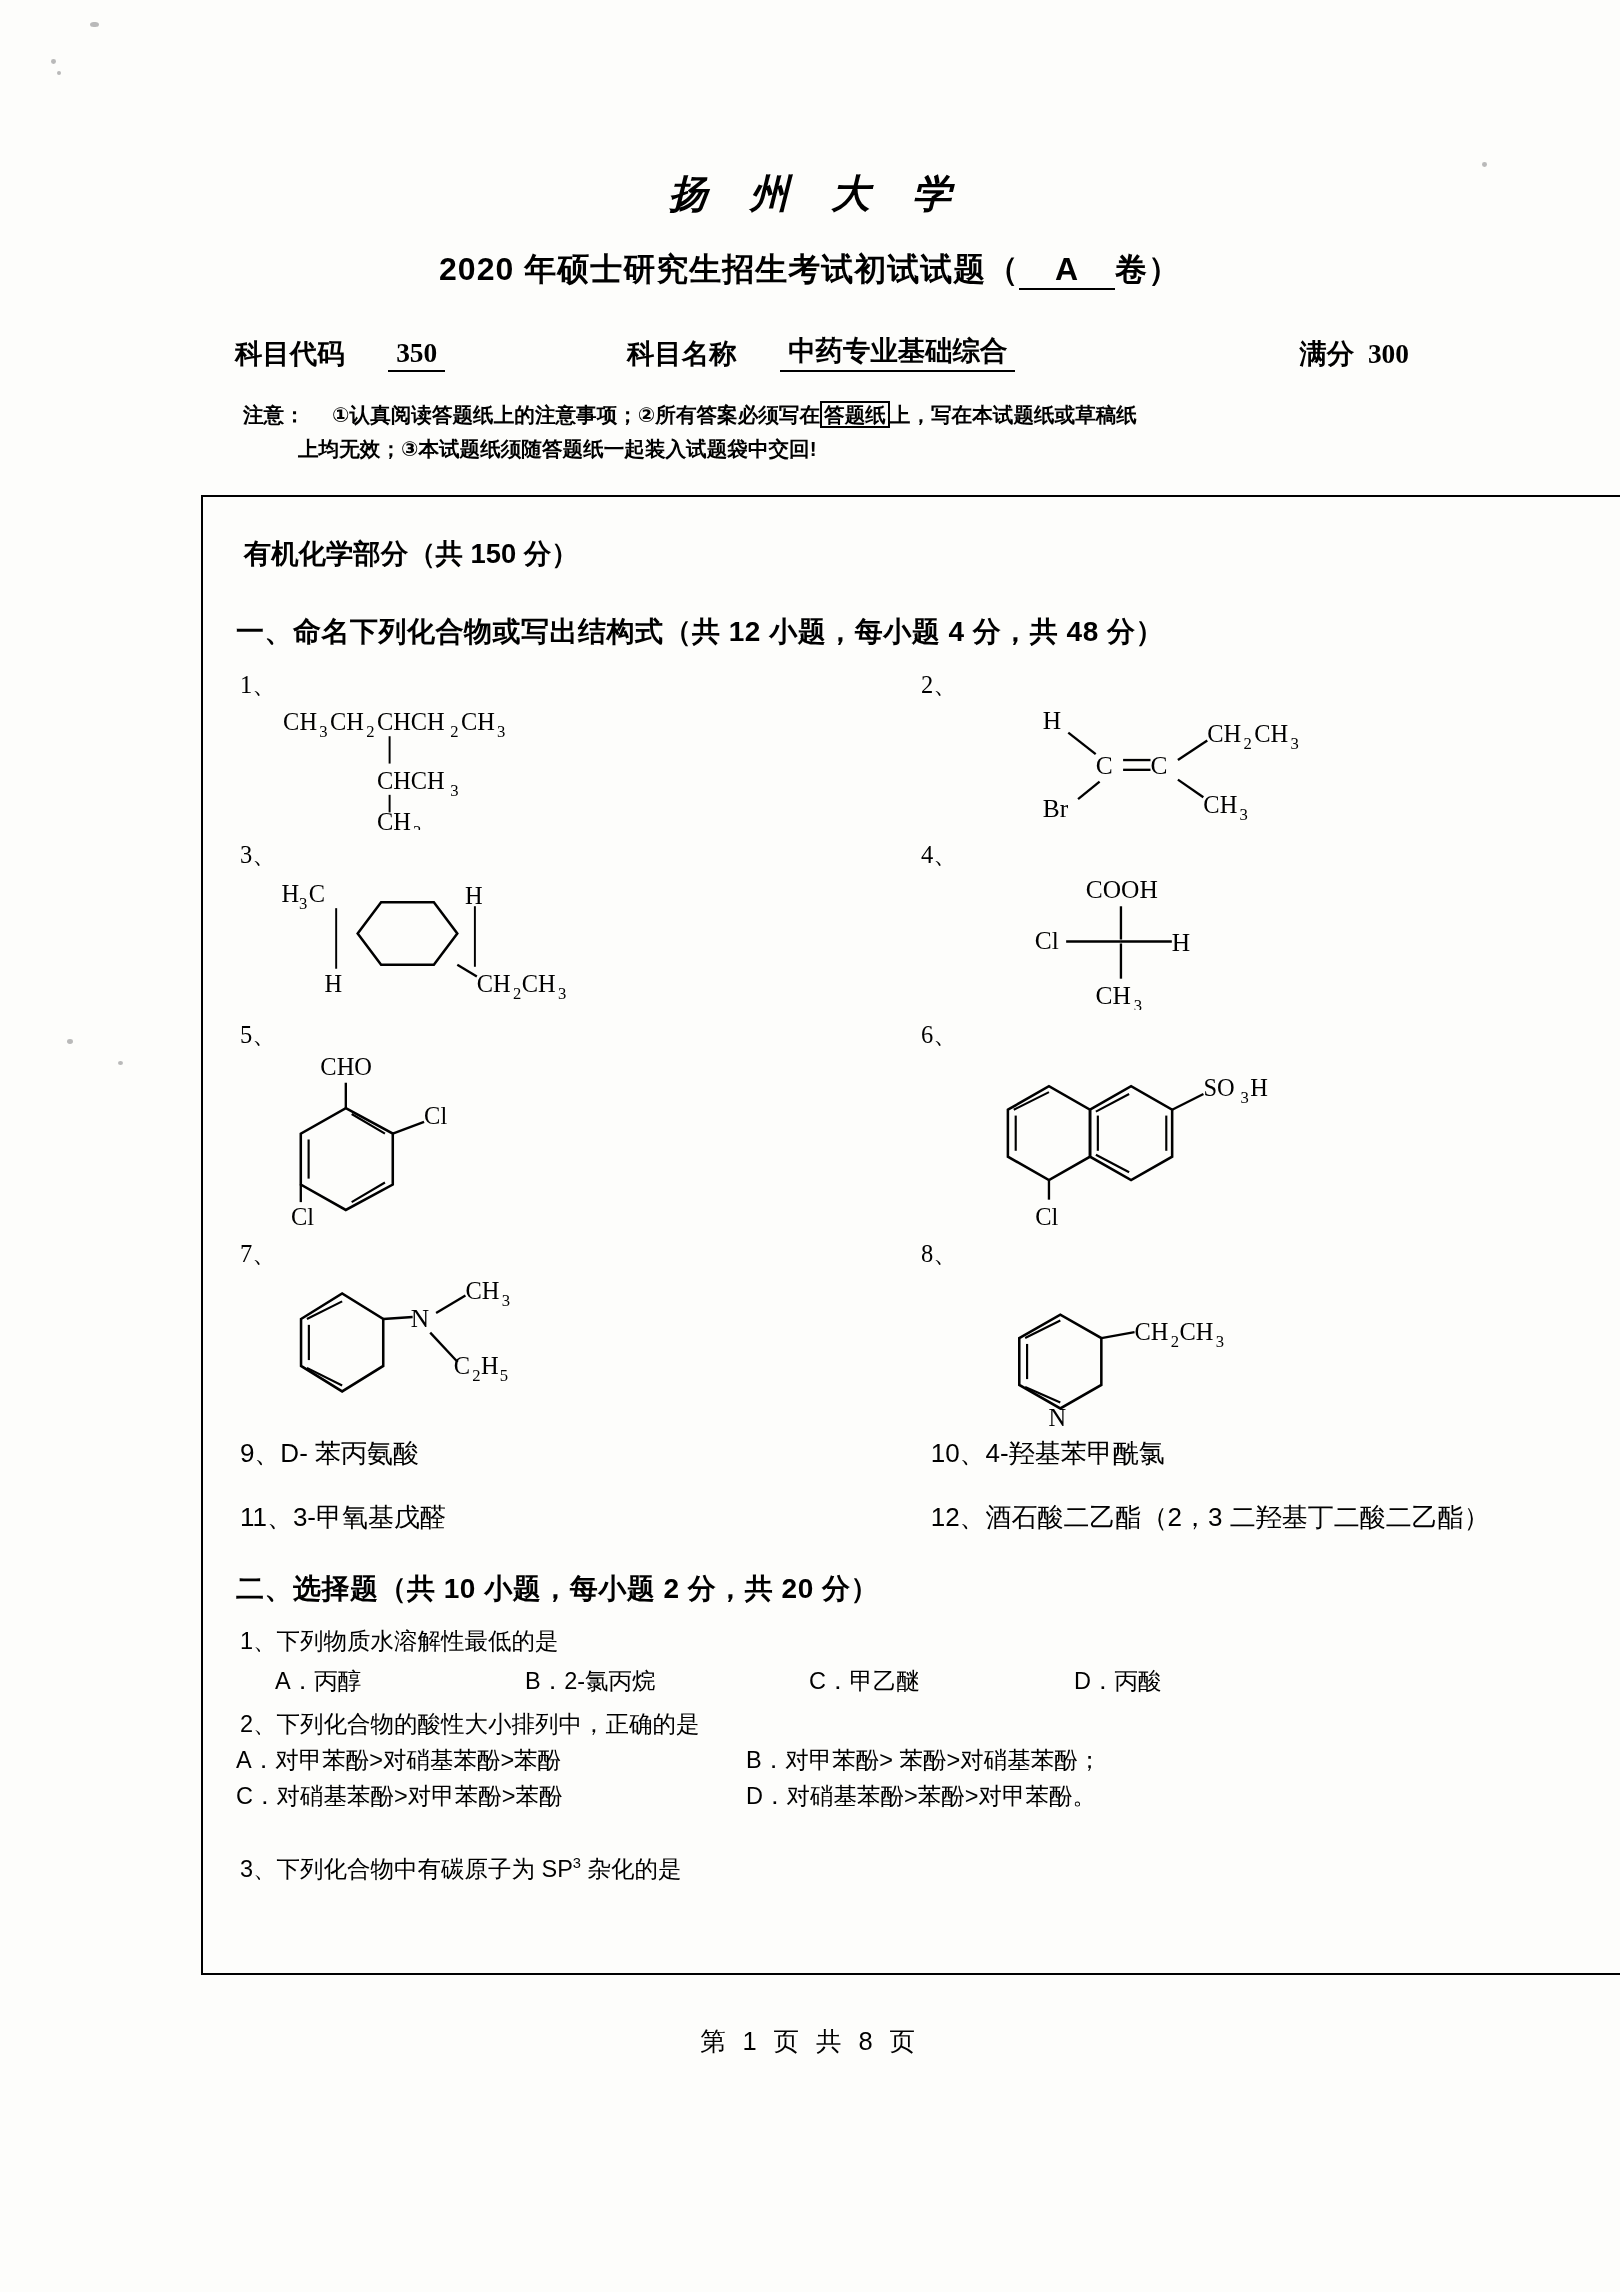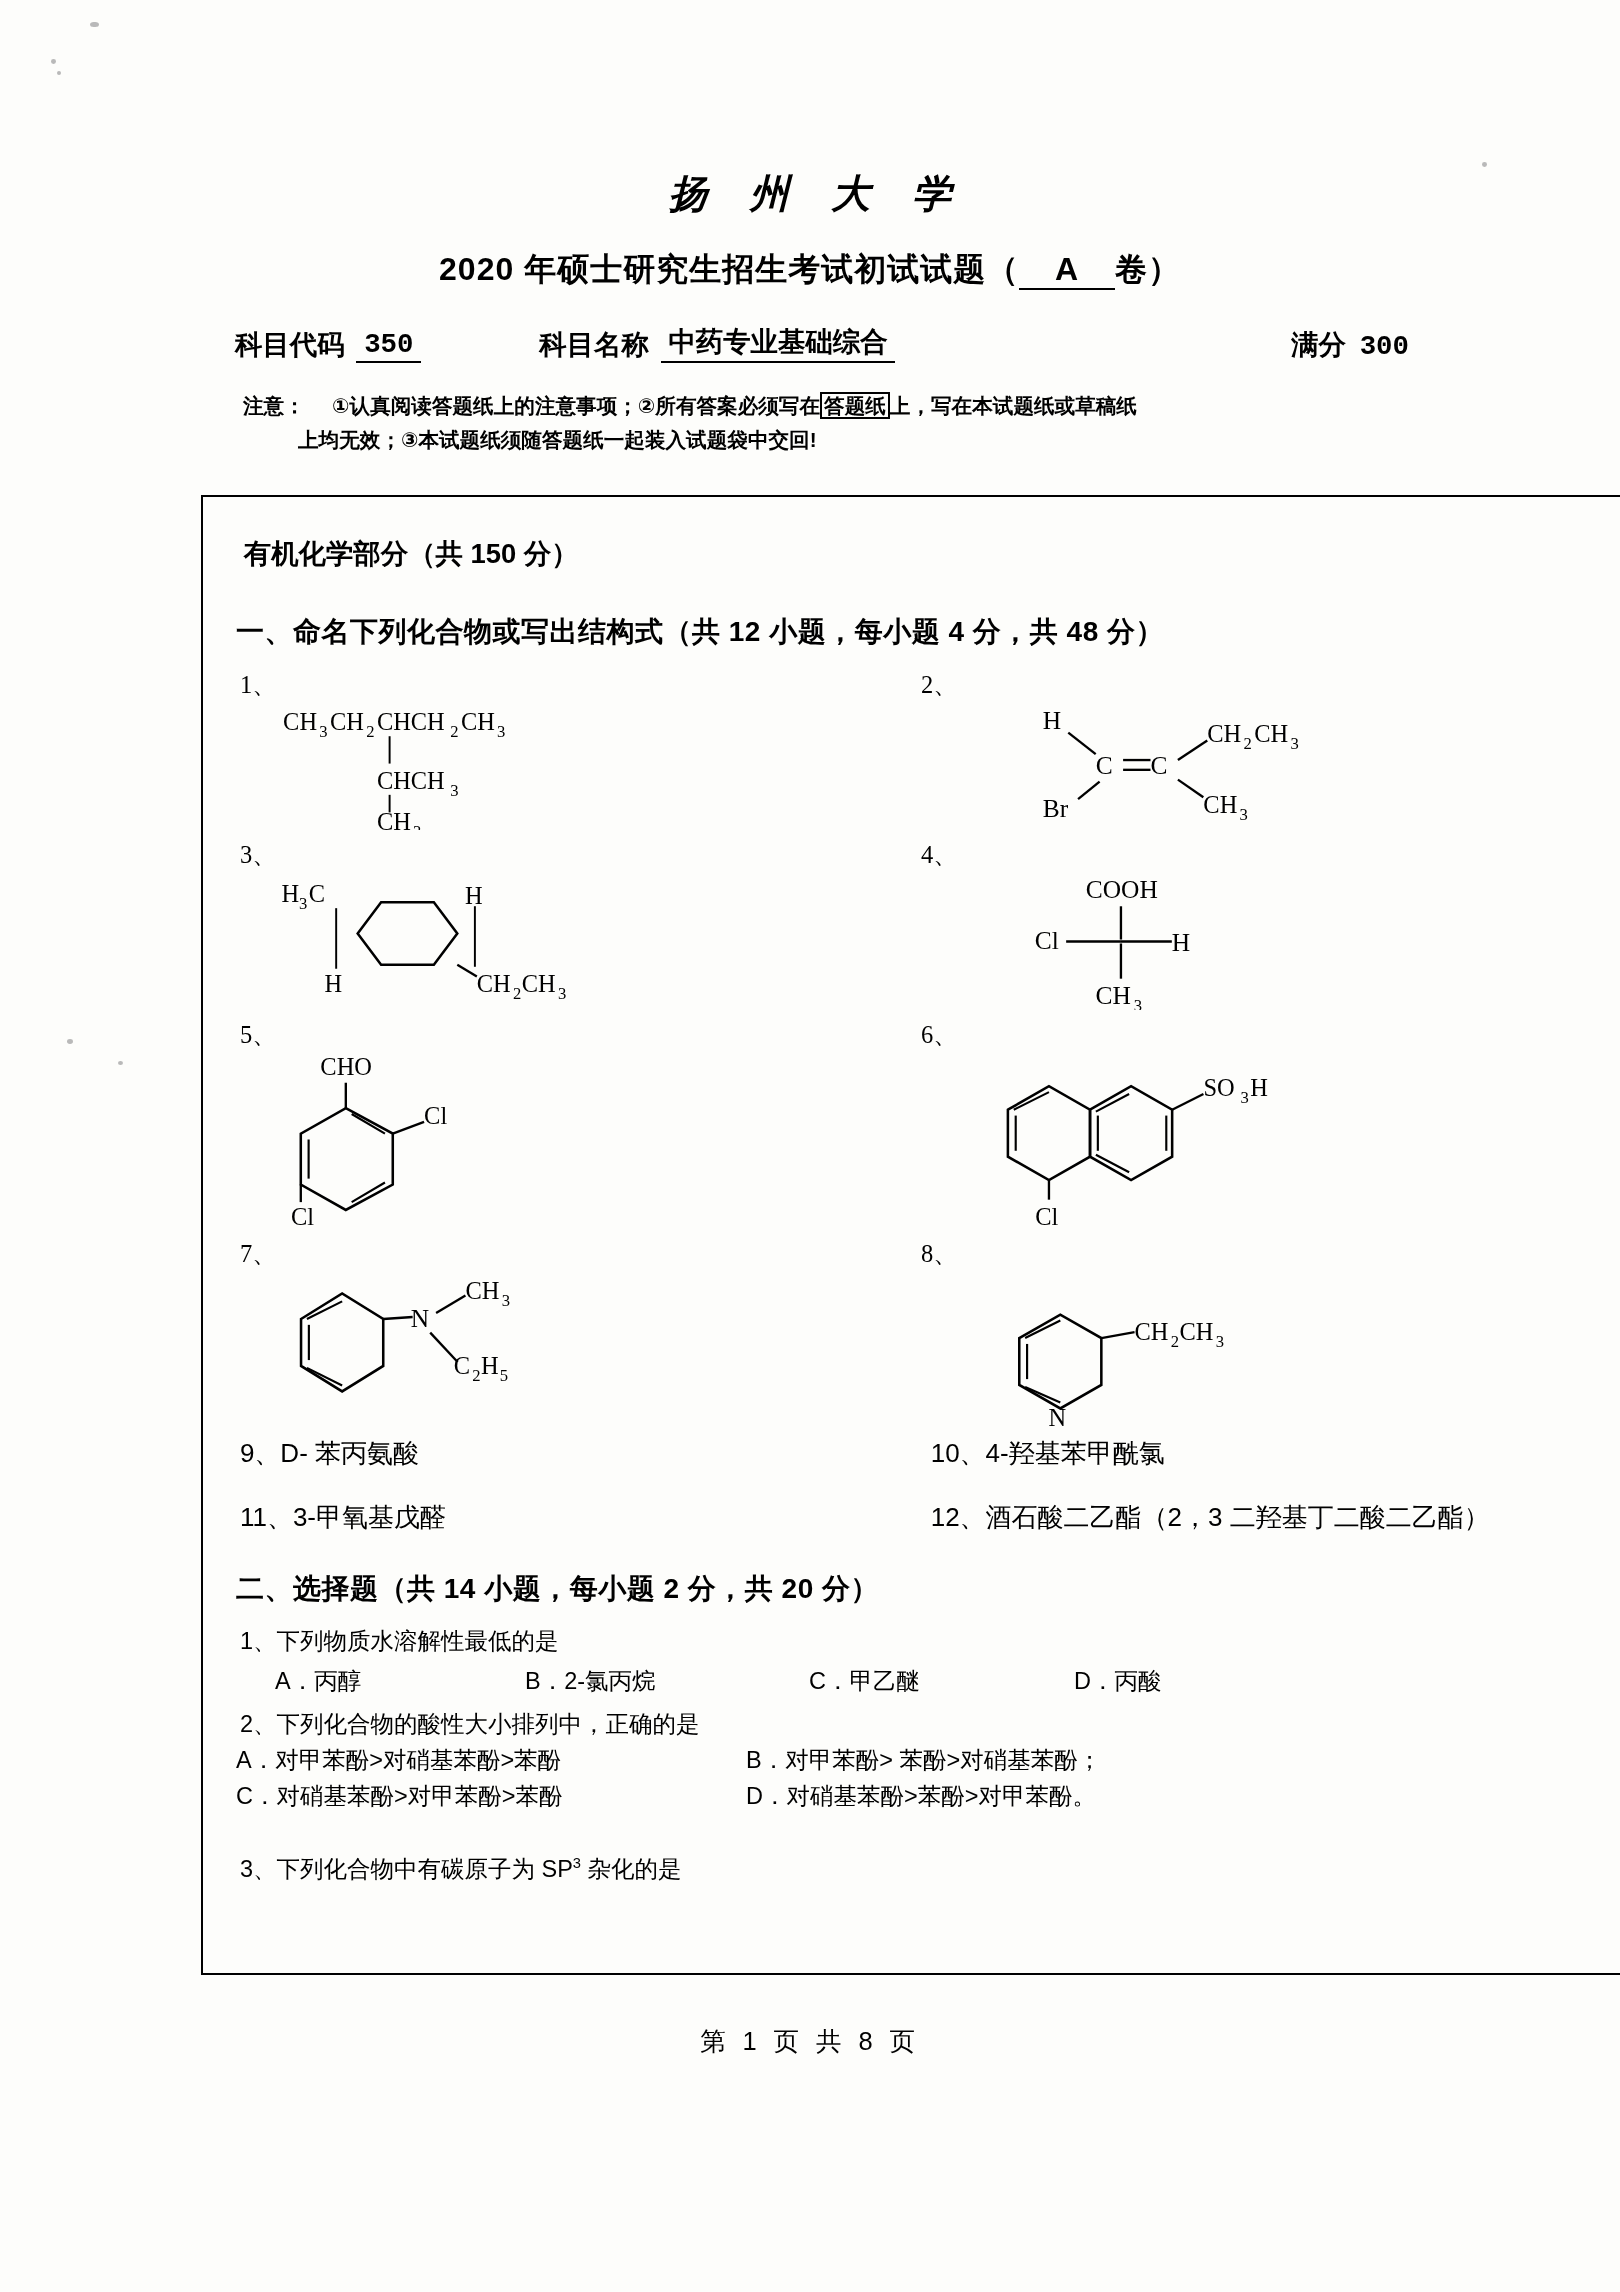--- a/index.html
+++ b/index.html
@@ -37,25 +37,26 @@
   .exam-title .vol-blank{
     display:inline-block;
     min-width:84px;
     border-bottom:2.9px solid #000;
     text-align:center;
     padding:0 5.9px;
   }
   .subject-row{
     display:flex;
     align-items:flex-end;
-    font-family:Liberation Mono, monospace;
+    font-family:Liberation Serif, serif;
     font-weight:bold;
     font-size:27.4px;
-    margin-top:32px;
+    margin-top:41px;
     padding:0 211px 0 235px;
+    gap:32px;
   }
   .subject-row .lbl{white-space:nowrap;}
   .sub-val{
     border-bottom:2.9px solid #000;
     padding:0 7.8px 1px 7.8px;
     margin-left:11.8px;
     white-space:nowrap;
     text-align:right;
   }
   .gap-a{width:118px;}
@@ -390,21 +391,21 @@
 
       <div class="q-cell">
         <div class="txt-item" style="margin-top:29px;">11、3-甲氧基戊醛</div>
       </div>
 
       <div class="q-cell">
         <div class="txt-item" style="margin-top:29px;margin-left:13.7px;">12、酒石酸二乙酯（2，3 二羟基丁二酸二乙酯）</div>
       </div>
     </div>
 
-    <div class="sec-title" style="margin-top:35px;">二、选择题（共 14 小题，每小题 2 分，共 20 分）</div>
+    <div class="sec-title" style="margin-top:35px;">二、选择题（共 10 小题，每小题 2 分，共 20 分）</div>
 
     <div class="mc-q">1、下列物质水溶解性最低的是</div>
     <div class="mc-opts">
       <span class="o1">A．丙醇</span>
       <span class="o2">B．2-氯丙烷</span>
       <span class="o3">C．甲乙醚</span>
       <span>D．丙酸</span>
     </div>
 
     <div class="mc-q" style="margin-top:11px;">2、下列化合物的酸性大小排列中，正确的是</div>

